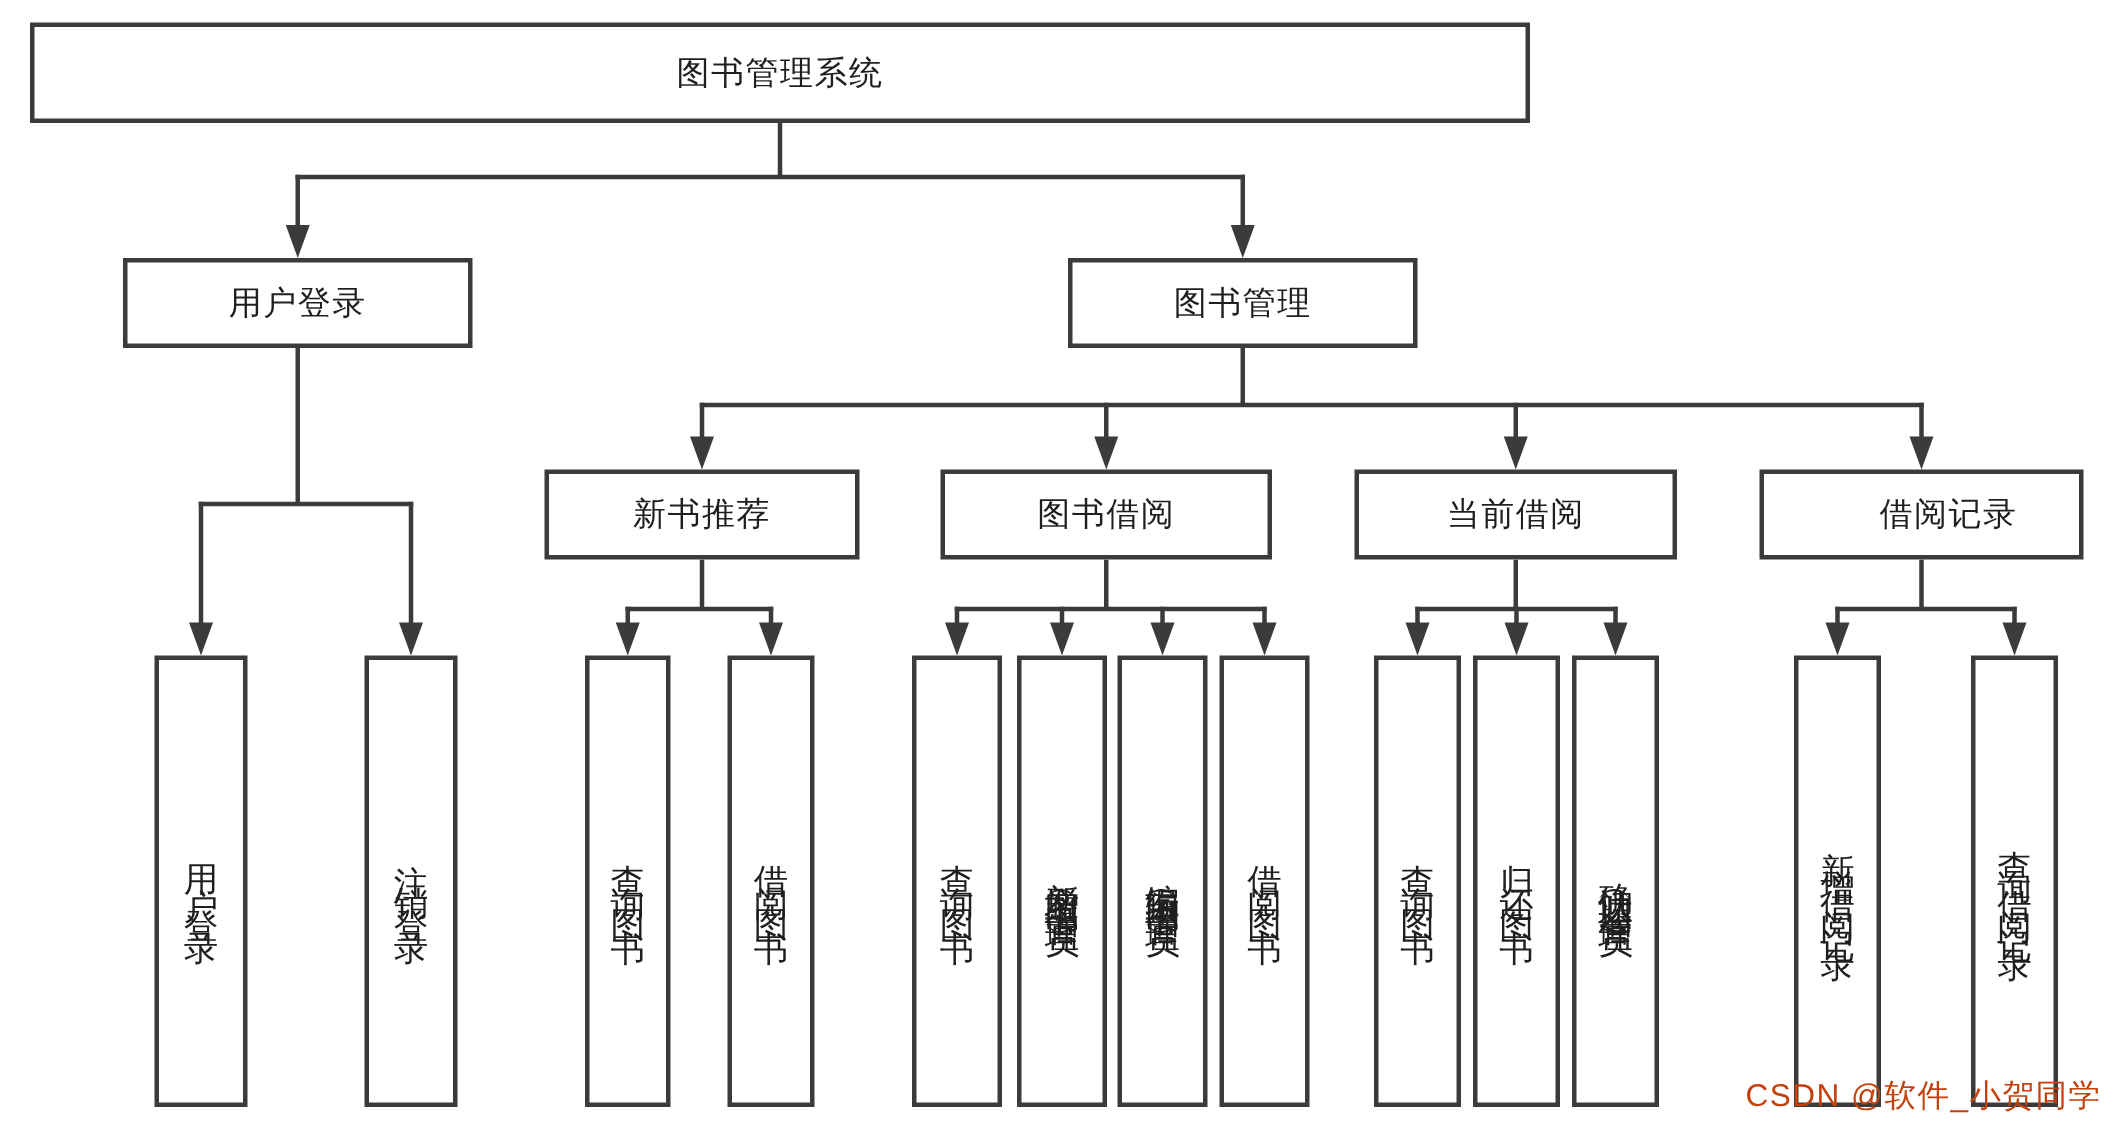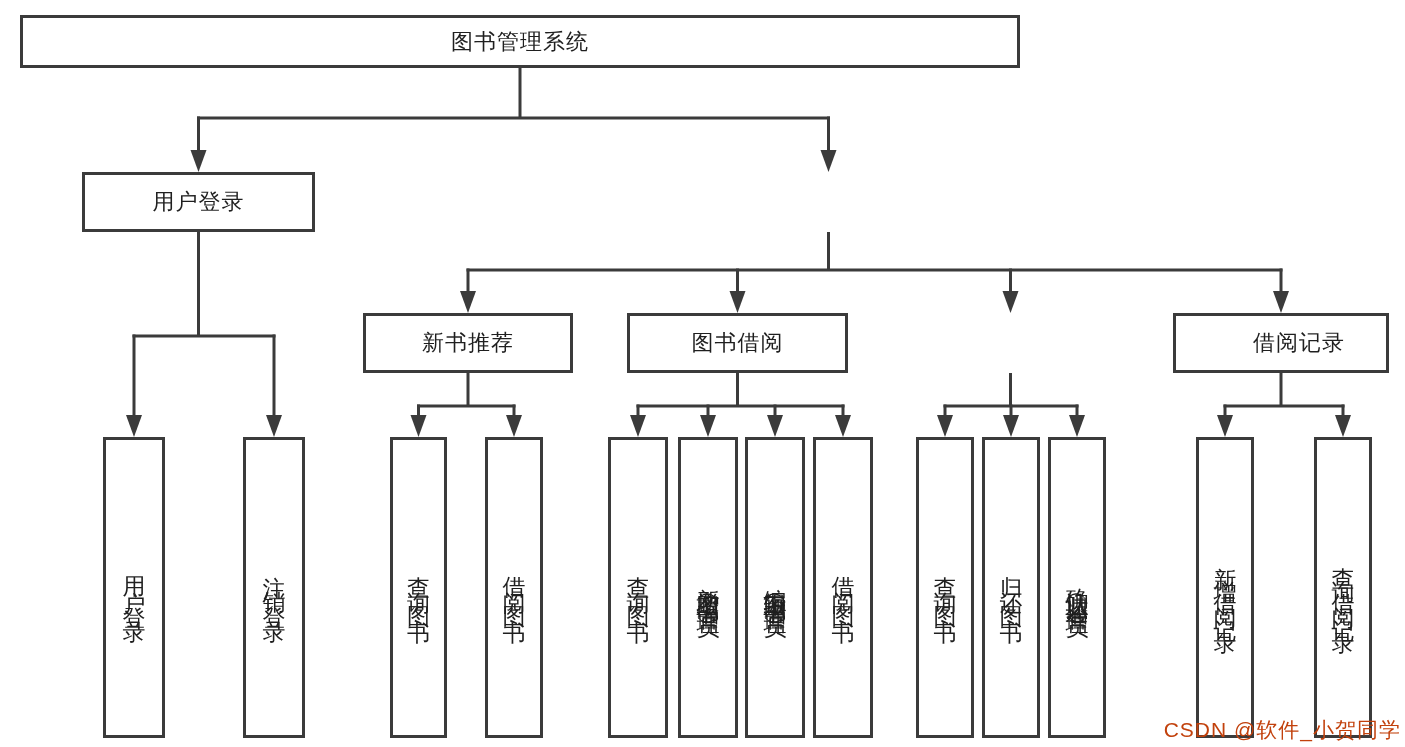--- a/index.html
+++ b/index.html
@@ -104,33 +104,39 @@
     <polygon class="arrow" points="1069,415 1085,415 1077,437"></polygon>
 
     <line class="stroke" x1="1281" y1="373" x2="1281" y2="406"></line>
     <line class="stroke" x1="1223.5" y1="406" x2="1344.5" y2="406"></line>
     <line class="stroke" x1="1225" y1="404.5" x2="1225" y2="418"></line>
     <polygon class="arrow" points="1217,415 1233,415 1225,437"></polygon>
     <line class="stroke" x1="1343" y1="404.5" x2="1343" y2="418"></line>
     <polygon class="arrow" points="1335,415 1351,415 1343,437"></polygon>
   </svg>
 
-  <div class="node hnode" style="left:20px;top:15px;width:1000px;height:53px;">
+  <div class="node hnode" style="left:20px;top:15px;width:1000px;height:67px;">
     <span>图书管理系统</span>
   </div>
 
   <div class="node hnode" style="left:82px;top:172px;width:233px;height:60px;">
     <span>用户登录</span>
+  </div>
+  <div class="node hnode" style="left:712px;top:172px;width:233px;height:60px;">
+    <span>图书管理</span>
   </div>
 
   <div class="node hnode" style="left:363px;top:313px;width:210px;height:60px;">
     <span>新书推荐</span>
   </div>
   <div class="node hnode" style="left:627px;top:313px;width:221px;height:60px;text-align:center;">
     <span>图书借阅</span>
+  </div>
+  <div class="node hnode" style="left:903px;top:313px;width:215px;height:60px;">
+    <span>当前借阅</span>
   </div>
   <div class="node hnode" style="left:1173px;top:313px;width:216px;height:60px;padding-left:36px;">
     <span>借阅记录</span>
   </div>
 
   <div class="node leaf ls-wide" style="left:103px;top:437px;width:62px;height:301px;">
     <span>用户登录</span>
   </div>
   <div class="node leaf ls-wide" style="left:243px;top:437px;width:62px;height:301px;">
     <span>注销登录</span>

